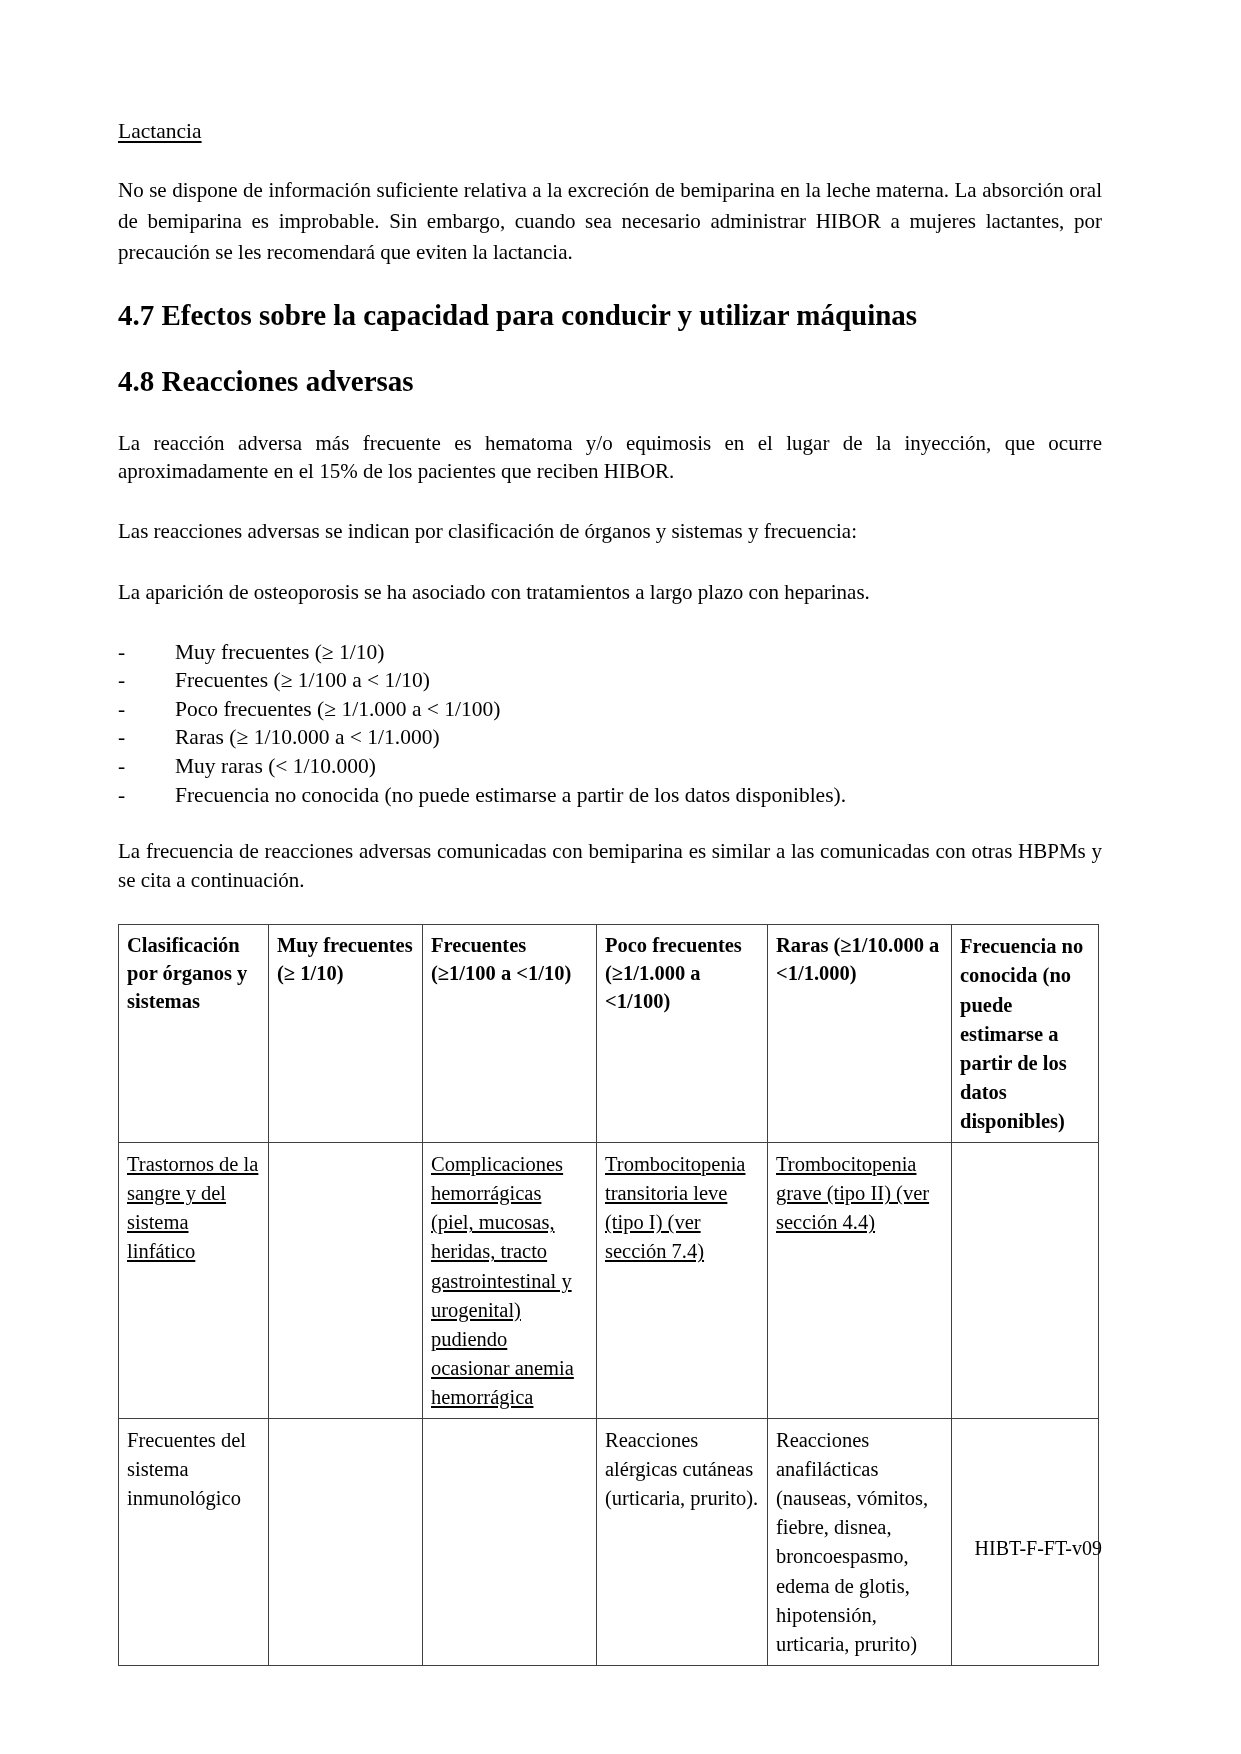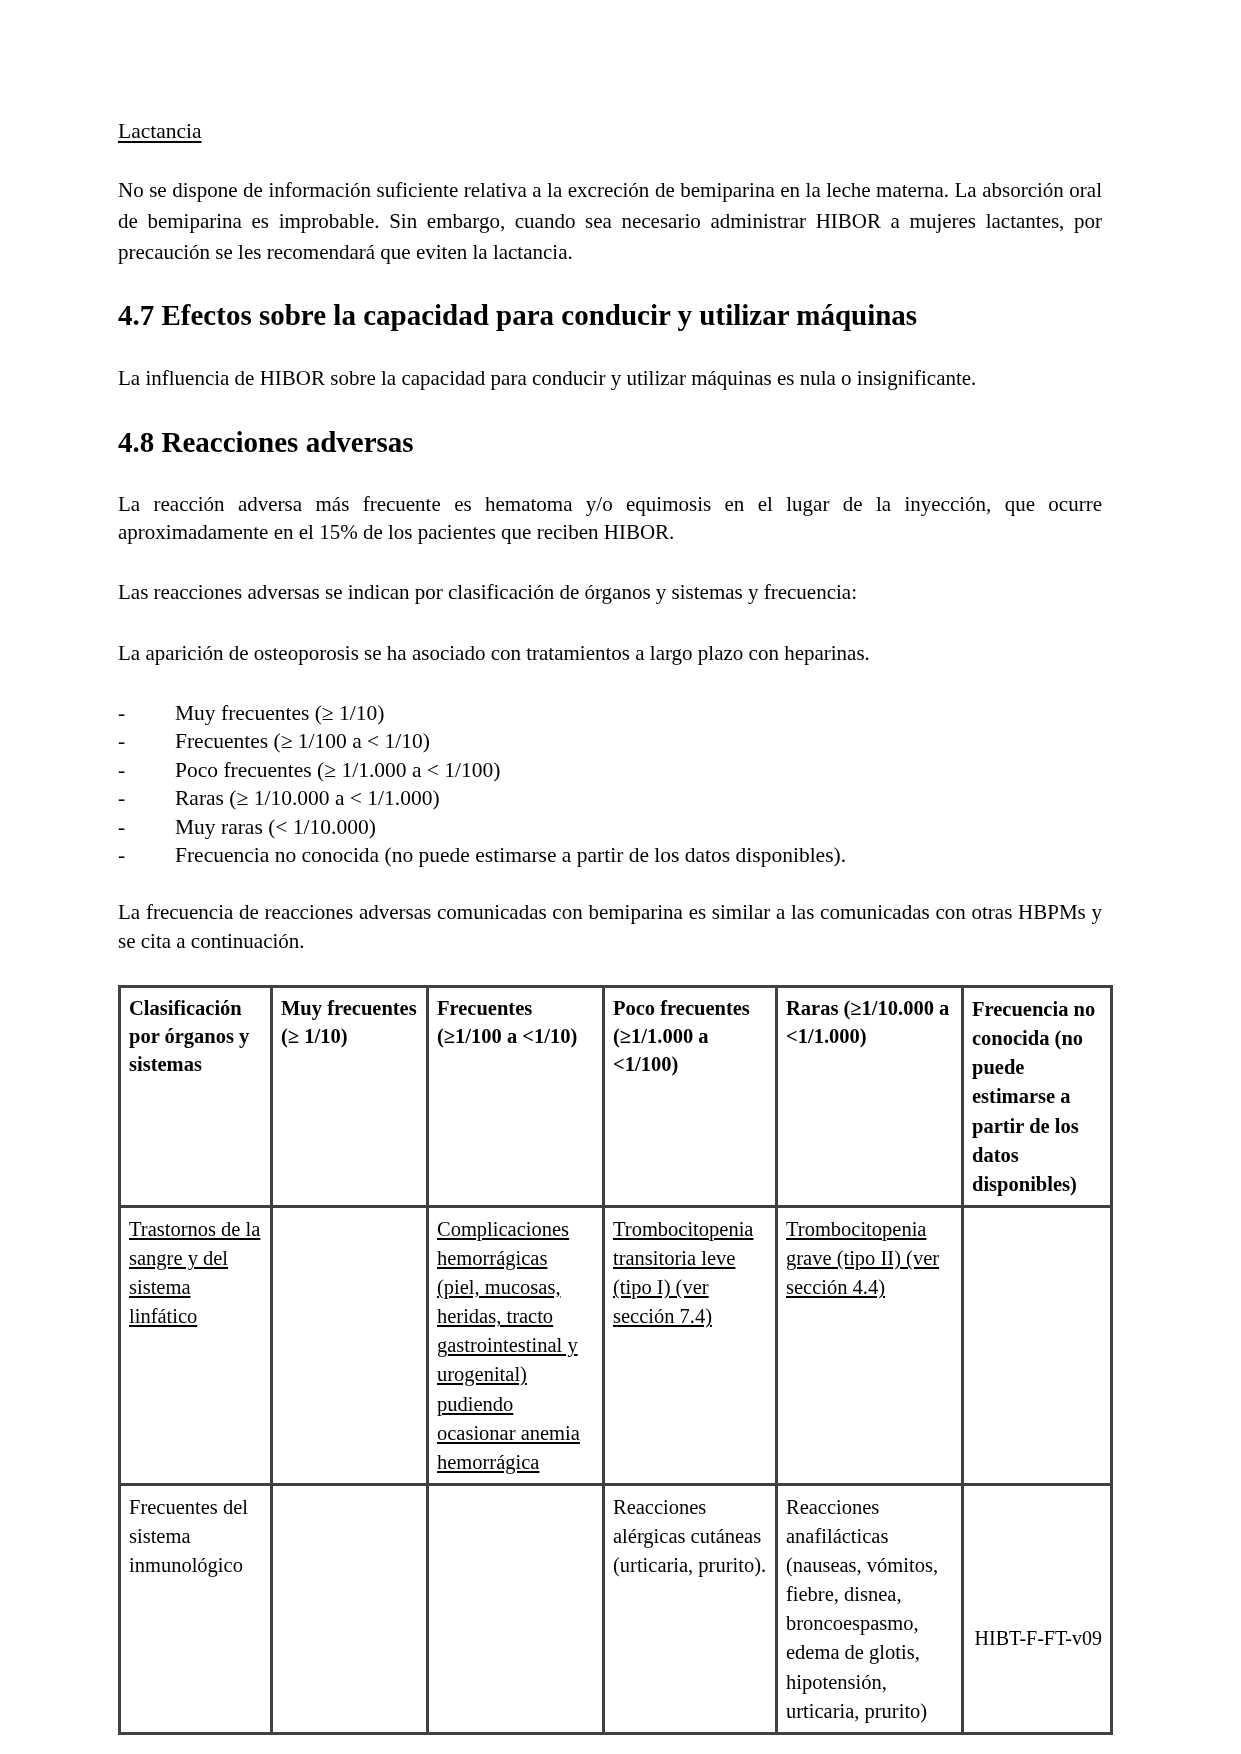--- a/index.html
+++ b/index.html
@@ -66,21 +66,21 @@
     flex: 1 1 auto;
   }
 
   table.adr {
     border-collapse: collapse;
     width: 884px;
     margin: 0;
     table-layout: fixed;
   }
   table.adr td {
-    border: 3px solid #404040;
+    border: 1px solid #404040;
     vertical-align: top;
     padding: 7px 7px 6px 8px;
     font-size: 20.5px;
     line-height: 1.42;
   }
   table.adr tr.head td {
     font-weight: bold;
     line-height: 1.35;
   }
   table.adr tr.head td.last {
@@ -97,38 +97,37 @@
   tr.r1 td { height: 248px; text-decoration: underline; }
   tr.r2 td { height: 200px; }
 
   td .just {
     text-align: justify;
     text-align-last: left;
   }
   .footer {
     position: absolute;
     right: 125px;
-    top: 1626px;
+    top: 1536px;
     font-size: 20px;
     line-height: 1.2;
     white-space: nowrap;
   }
 </style>
 </head>
 <body>
 
 <div class="page">
 
   <div class="u-title">Lactancia</div>
 
   <p class="body">No se dispone de información suficiente relativa a la excreción de bemiparina en la leche materna. La absorción oral de bemiparina es improbable. Sin embargo, cuando sea necesario administrar HIBOR a mujeres lactantes, por precaución se les recomendará que eviten la lactancia.</p>
 
   <h2 class="sec">4.7 Efectos sobre la capacidad para conducir y utilizar máquinas</h2>
 
-  <p class="body">La influencia de HIBOR sobre la capacidad para conducir y utilizar máquinas es nula o insignificante.</p>
 
   <h2 class="sec">4.8 Reacciones adversas</h2>
 
   <p class="body tight">La reacción adversa más frecuente es hematoma y/o equimosis en el lugar de la inyección, que ocurre aproximadamente en el 15% de los pacientes que reciben HIBOR.</p>
 
   <p class="body">Las reacciones adversas se indican por clasificación de órganos y sistemas y frecuencia:</p>
 
   <p class="body">La aparición de osteoporosis se ha asociado con tratamientos a largo plazo con heparinas.</p>
 
   <ul class="freq">

